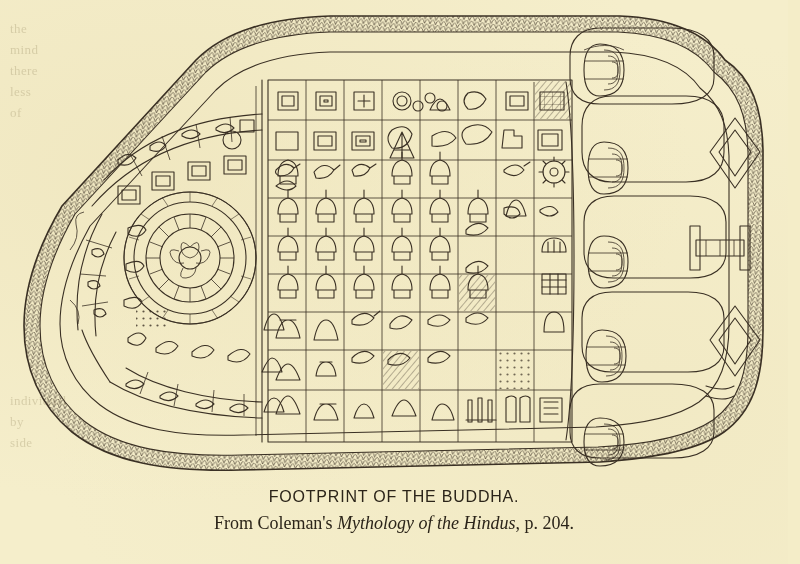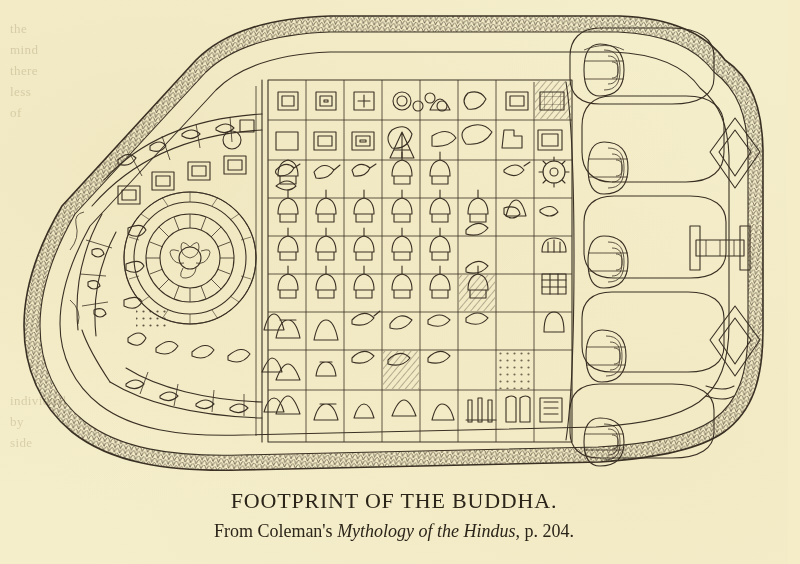--- a/index.html
+++ b/index.html
@@ -48,23 +48,23 @@
   }
   .caption-block {
     position: absolute;
     left: 0;
     right: 0;
     top: 488px;
     text-align: center;
     color: #2a2318;
   }
   .caption-title {
-    font-size: 22px;
+    font-size: 16px;
     letter-spacing: 0.8px;
-    font-family: Liberation Serif, serif;
+    font-family: Liberation Sans, sans-serif;
     color: #2b2419;
   }
   .caption-sub {
     margin-top: 7px;
     font-size: 18px;
     font-family: "Liberation Serif", serif;
     color: #2b2419;
   }
   .caption-sub i {
   }

